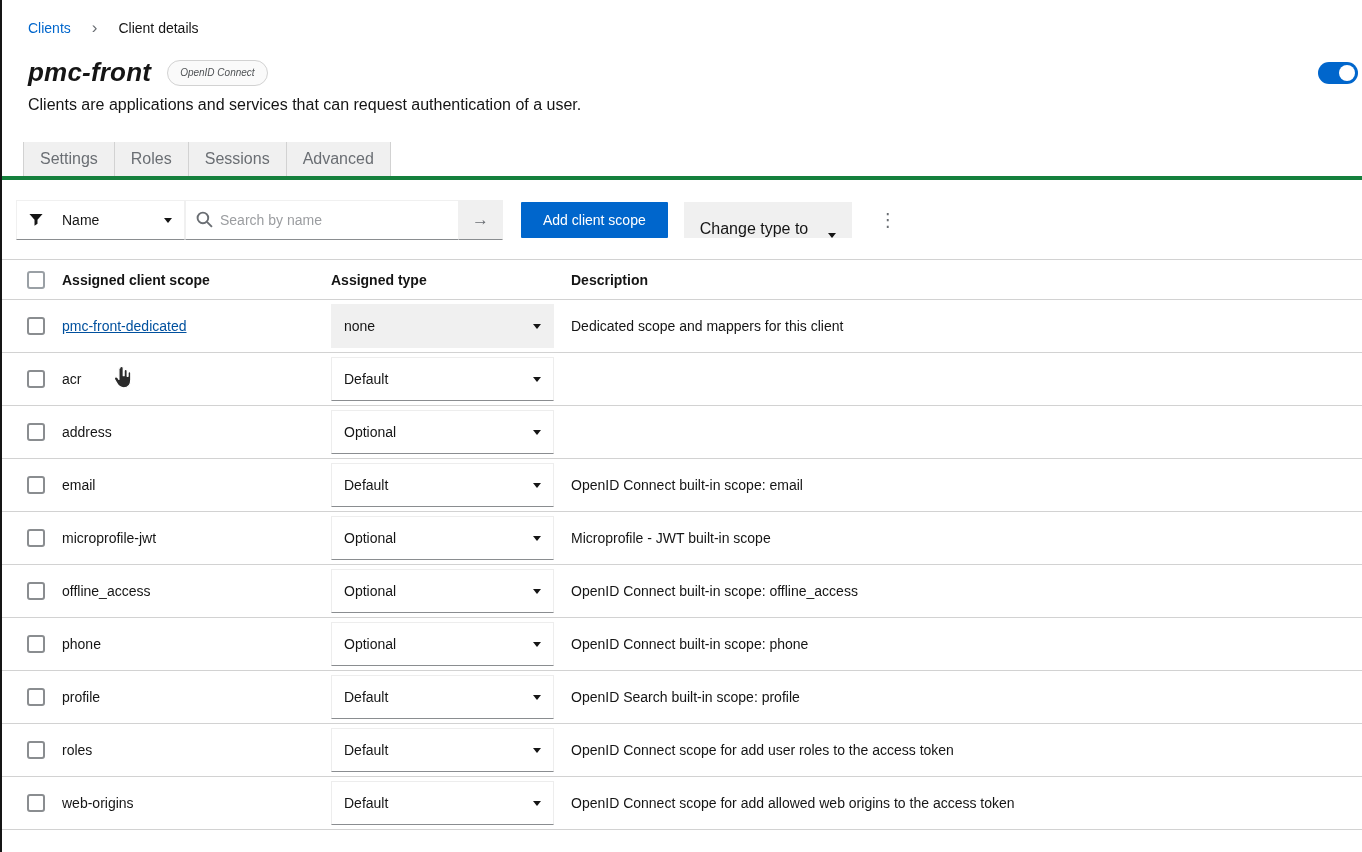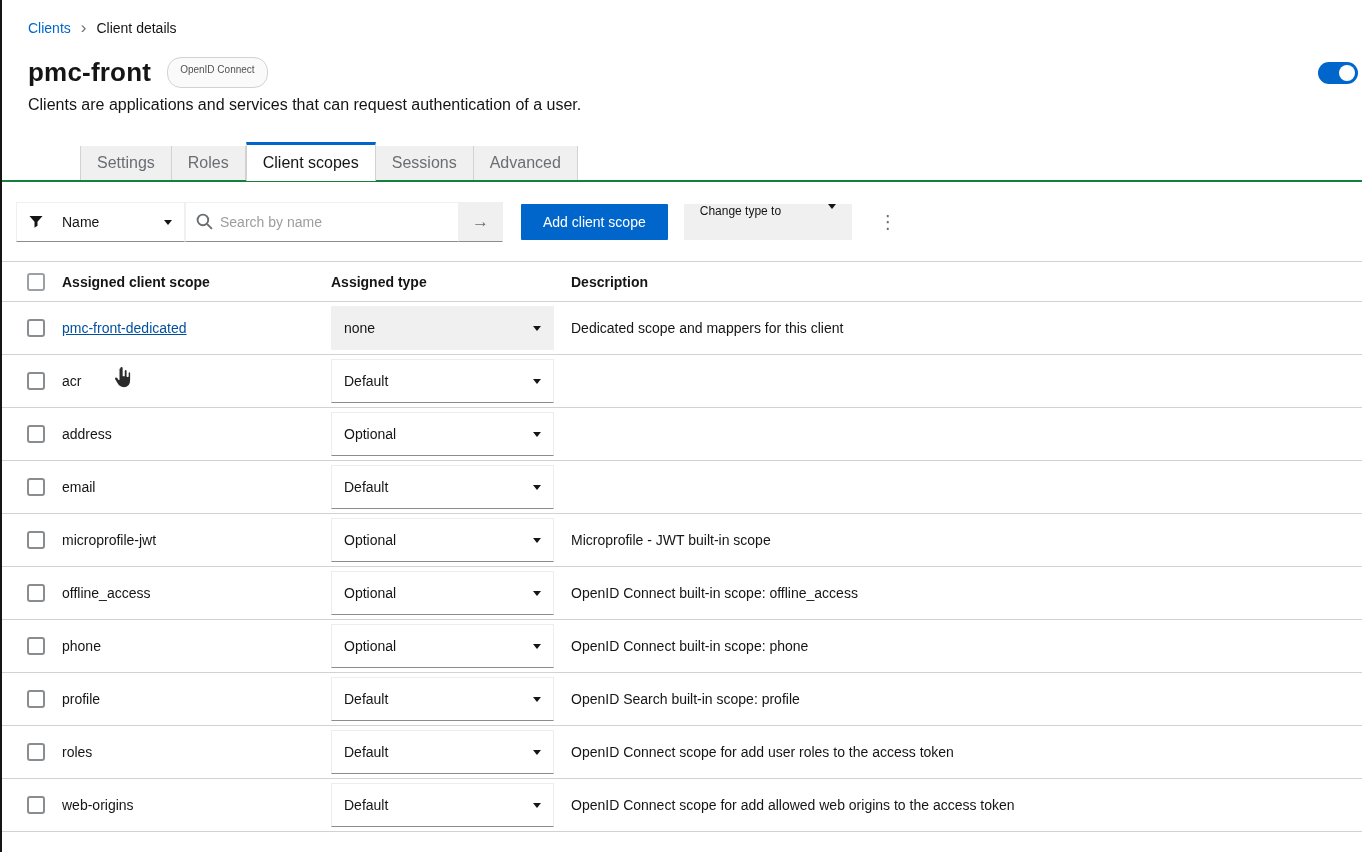--- a/index.html
+++ b/index.html
@@ -2,38 +2,38 @@
 <html><head>
 <meta charset="utf-8">
 <style>
   * { margin:0; padding:0; box-sizing:border-box; }
   html,body { width:1362px; height:852px; overflow:hidden; background:#fff;
               font-family:"Liberation Sans","DejaVu Sans",sans-serif; color:#151515; }
   .page { position:relative; width:1362px; height:852px; background:#fff; }
   .left-edge { position:absolute; left:0; top:0; width:2px; height:852px; background:#151515; }
 
   
-  .breadcrumb { display:flex; align-items:center; gap:10px; padding:20px 0 0 28px; font-size:14px; }
+  .breadcrumb { display:flex; align-items:center; gap:21px; padding:20px 0 0 28px; font-size:14px; }
   .breadcrumb a { color:#0066cc; text-decoration:none; cursor:pointer; }
   .crumb-sep { color:#6a6e73; font-size:17px; line-height:14px; }
   .crumb-current { color:#151515; }
 
   
-  .title-row { display:flex; padding-left:28px; margin-top:21px; }
+  .title-row { display:flex; align-items:center; padding-left:28px; margin-top:21px;font-style:italic; }
   .page-title { font-size:26px; font-weight:700; letter-spacing:.2px; }
   .proto-badge { margin-left:16px; border:1px solid #d2d2d2; background:#fafafa; color:#4f5255;
                  border-radius:14px; padding:4px 12px; font-size:10px; line-height:16px; }
   .subtitle { padding-left:28px; margin-top:8px; font-size:16px; color:#151515; }
   .switch { position:absolute; top:62px; right:4px; width:40px; height:22px; border-radius:11px;
             background:#0066cc; cursor:pointer; }
   .switch .knob { position:absolute; top:3px; right:3px; width:16px; height:16px; border-radius:50%; background:#fff; }
 
   
-  .tabs { display:flex; align-items:flex-end; margin-top:28px; padding-left:80px;
-          border-bottom:2px solid #15803d; }
+  .tabs { display:flex; align-items:flex-end; margin-top:28px; padding-left:23px;
+          border-bottom:4px solid #15803d; }
   .tab { height:34px; line-height:34px; padding:0 16px; font-size:16px; color:#6a6e73;
          background:#f0f0f0; border-right:1px solid #d2d2d2; cursor:pointer; white-space:nowrap; }
   .tab.first { border-left:1px solid #d2d2d2; }
   .tab.active { height:39px; line-height:36px; background:#fff; color:#151515;
                 border-top:3px solid #0066cc; border-left:1px solid #d2d2d2; border-right:1px solid #d2d2d2;
                 margin-bottom:-1px; position:relative; z-index:2; }
 
   
   .subtabs { display:flex; padding-left:52px; border-bottom:1px solid #d2d2d2; }
   .subtab { height:40px; line-height:40px; padding:0 13px; margin-right:7px; font-size:16px;
@@ -51,22 +51,22 @@
   .searchbox { position:relative; width:274px; height:40px; }
   .searchbox input { width:100%; height:100%; border:1px solid #f0f0f0; border-bottom-color:#8a8d90;
                      padding:0 10px 0 34px; font-size:14px; font-family:inherit; color:#151515; outline:none; }
   .searchbox input::placeholder { color:#9b9da0; opacity:1; }
   .search-icon { position:absolute; left:11px; top:11px; }
   .search-go { width:44px; height:40px; background:#f0f0f0; border:1px solid #f0f0f0;
                border-bottom-color:#8a8d90; border-left:none; color:#6a6e73; font-size:17px;
                display:flex; align-items:center; justify-content:center; cursor:pointer; }
   .btn-primary { margin-left:18px; height:36px; padding:0 22px; background:#0066cc; color:#fff;
                  border:none; border-radius:1px; font-size:14px; font-family:inherit; cursor:pointer; }
-  .menu-toggle { margin-left:16px; display:flex; align-items:flex-start; height:36px; width:168px;
-                 padding:0 16px; background:#f0f0f0; font-size:12px; color:#151515; cursor:pointer; }
+  .menu-toggle { margin-left:16px; display:flex; align-items:flex-end; height:36px; width:168px;
+                 padding:0 16px; background:#f0f0f0; font-size:16px; color:#151515; cursor:pointer; }
   .kebab { margin-left:24px; width:24px; height:36px; display:flex; align-items:center;
            justify-content:center; font-size:18px; color:#6a6e73; cursor:pointer; }
 
   
   .table { border-top:1px solid #d2d2d2; }
   .trow { display:grid; grid-template-columns:46px 269px 240px 1fr; align-items:center;
           padding:0 16px; border-bottom:1px solid #d2d2d2; }
   .thead { height:40px; font-weight:700; font-size:14px; }
   .tbody-row { height:53px; font-size:14px; }
   .checkbox { width:18px; height:18px; margin-left:11px; border:2px solid #8a8d90; border-radius:3px;
@@ -99,21 +99,20 @@
     <span class="proto-badge">OpenID Connect</span>
   </div>
   <div class="subtitle">Clients are applications and services that can request authentication of a user.</div>
   <div class="switch">
     <div class="knob"></div>
   </div>
 
   <div class="tabs">
     <div class="tab first">Settings</div>
     <div class="tab">Roles</div>
-    <div class="tab active">Client scopes</div>
     <div class="tab">Sessions</div>
     <div class="tab">Advanced</div>
   </div>
 
 
   <div class="toolbar">
     <div class="filter-toggle">
       <svg width="14" height="14" viewBox="0 0 16 16">
         <path d="M0.5 1 H15.5 L9.7 7.6 V12.2 L6.3 14.6 V7.6 Z" fill="#151515"></path>
       </svg>
@@ -194,20 +193,21 @@
     <div>
             <div class="checkbox"></div>
           </div>
     <div><span class="scope-name">email</span></div>
     <div>
       <div class="type-select">
         <span>Default</span>
         <span class="caret"></span>
       </div>
     </div>
+    <div class="desc">OpenID Connect built-in scope: email</div>
   </div>
 
   <div class="trow tbody-row">
     <div>
             <div class="checkbox"></div>
           </div>
     <div><span class="scope-name">microprofile-jwt</span></div>
     <div>
       <div class="type-select">
         <span>Optional</span>

